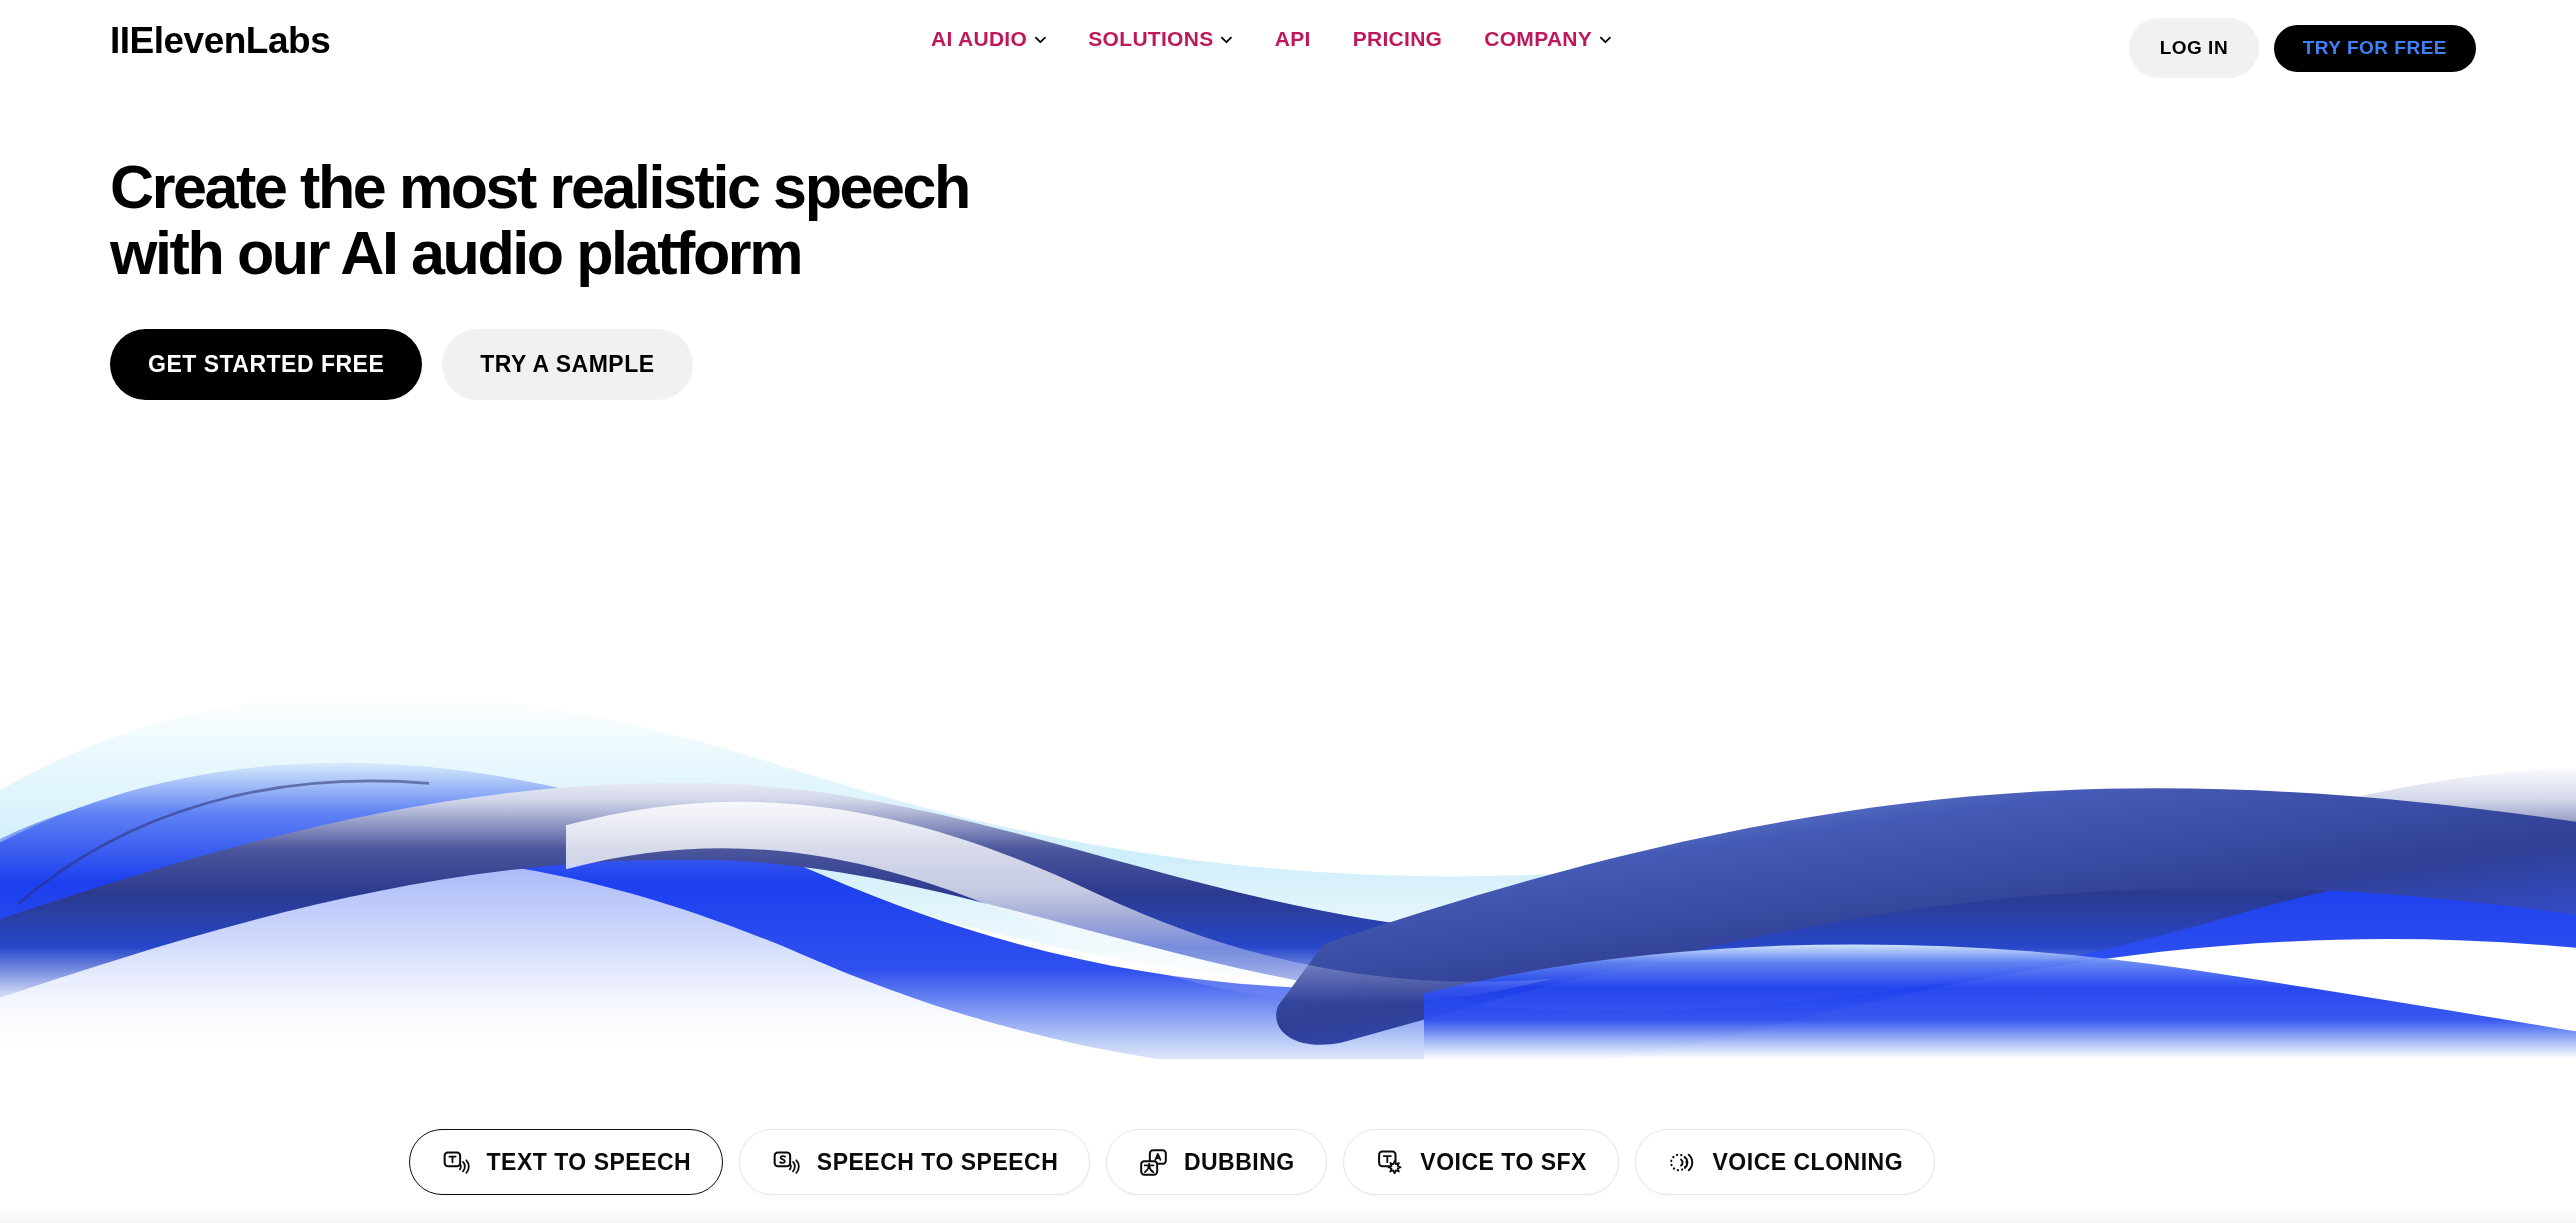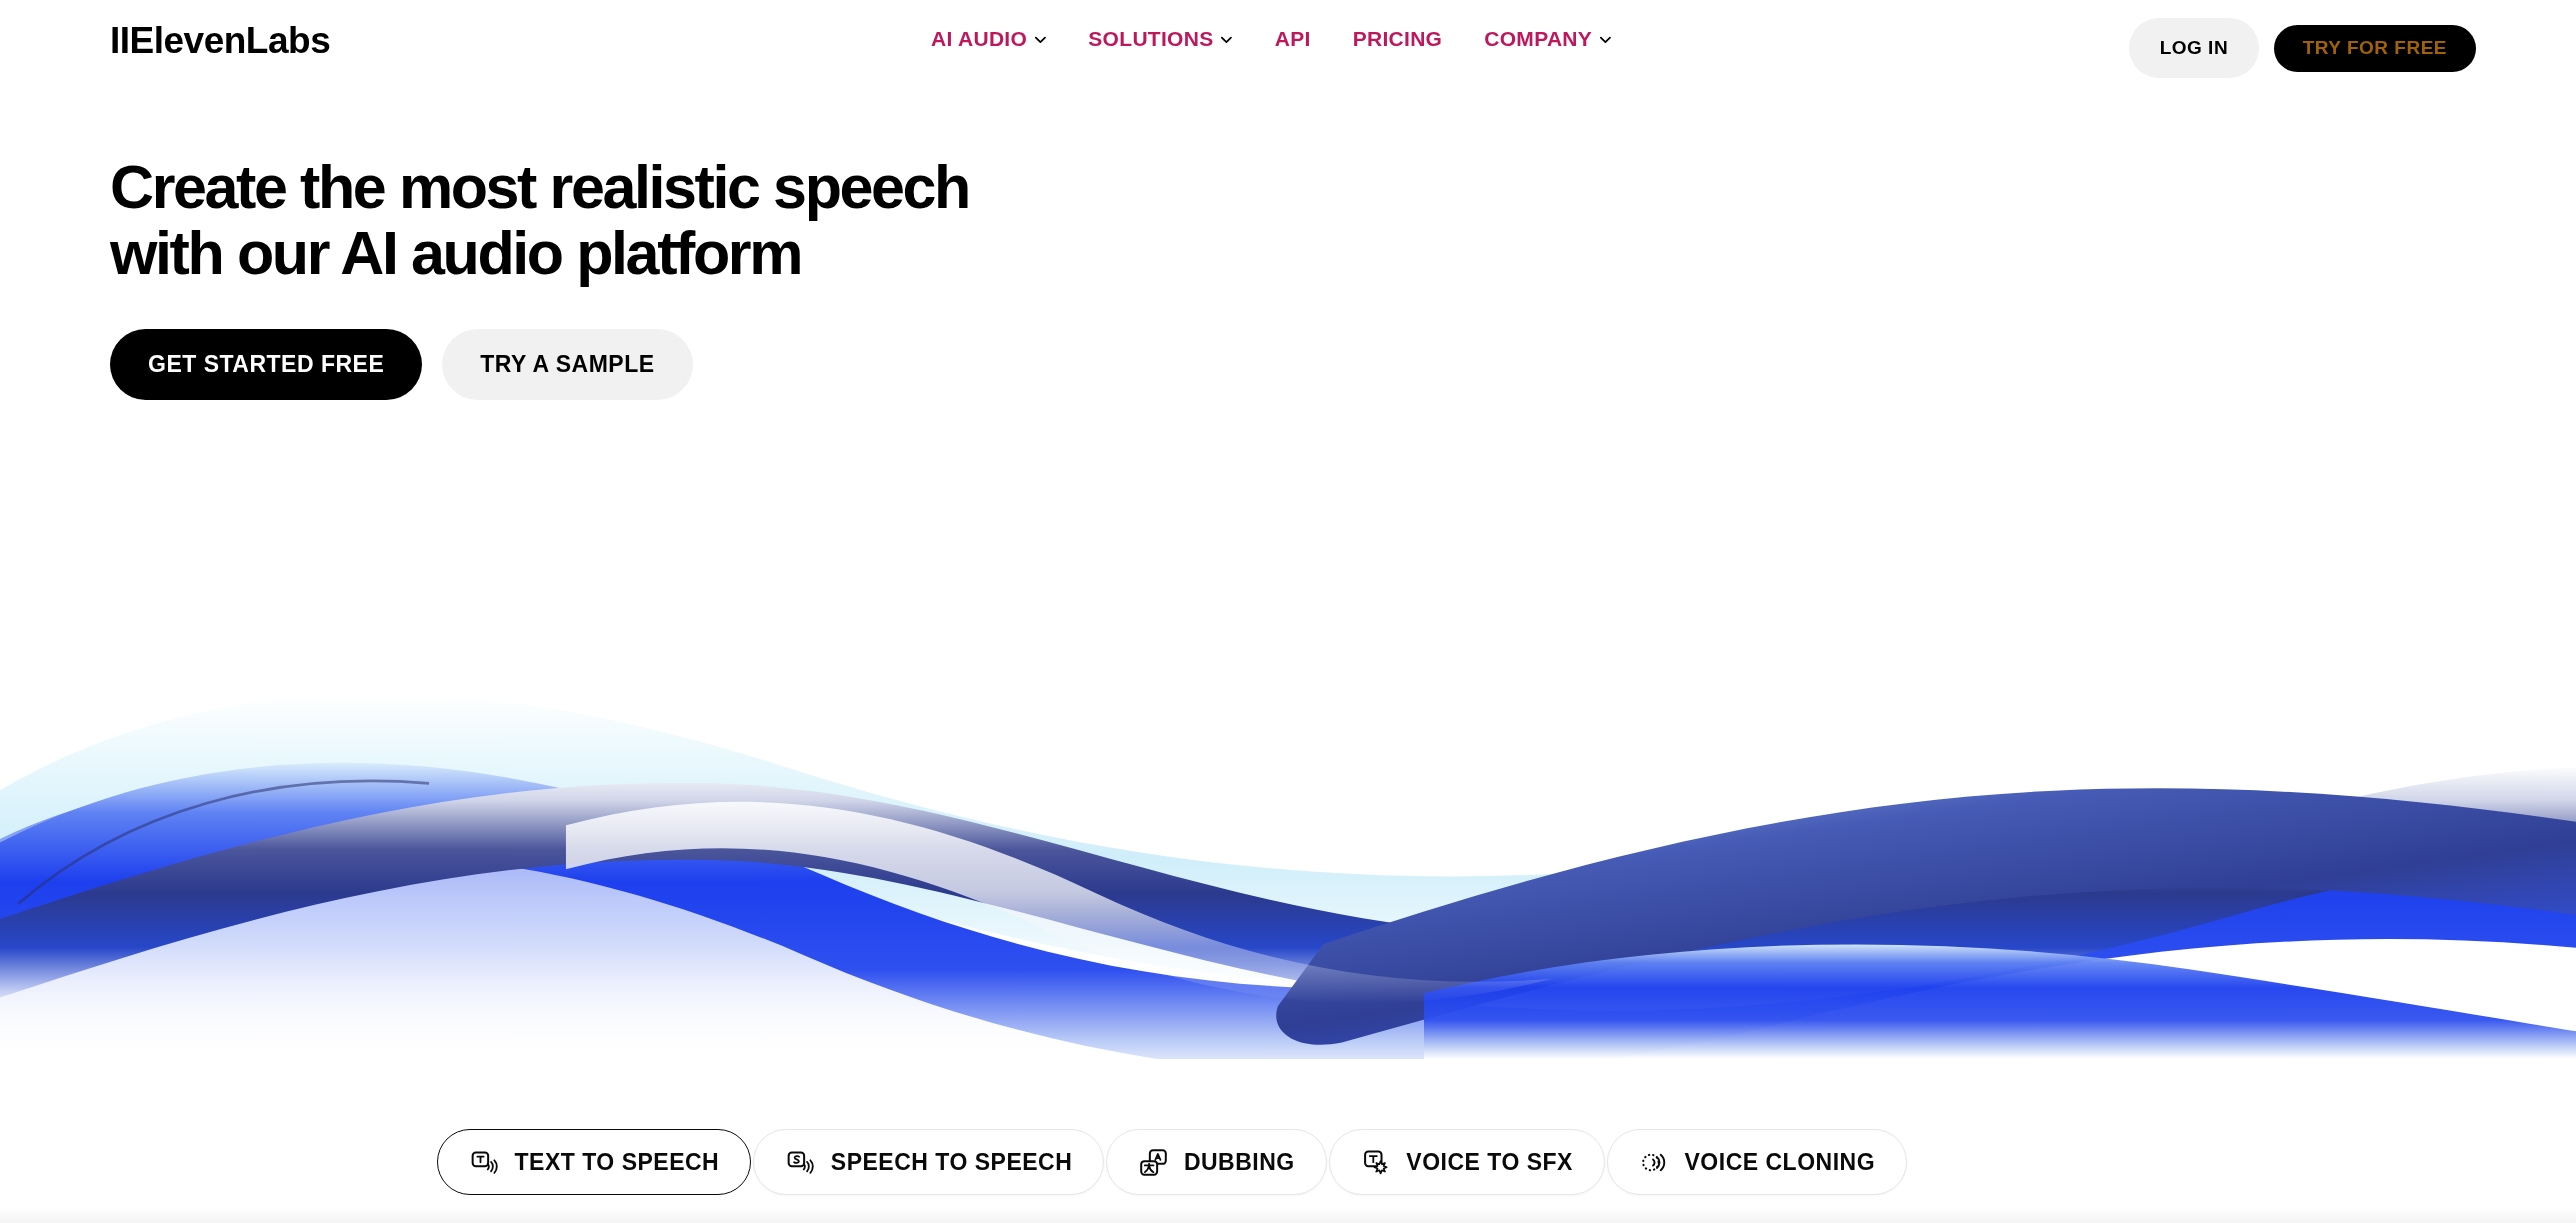--- a/index.html
+++ b/index.html
@@ -88,21 +88,21 @@
     cursor: pointer;
     white-space: nowrap;
     display: flex; align-items: center; justify-content: center;
   }
   .btn-try {
     height: 47px;
     padding: 0 29px;
     border: none;
     border-radius: 912px;
     background: #000000;
-    color: #a16207;
+    color: #3b82f6;
     font-family: "Liberation Sans", sans-serif;
     font-size: 19px;
     font-weight: 700;
     letter-spacing: 0.5px;
     cursor: pointer;
     white-space: nowrap;
     display: flex; align-items: center; justify-content: center;
   }
 
   
@@ -190,21 +190,21 @@
 
   
   .pills {
     position: absolute;
     left: 0;
     top: 1129px;
     width: 2344px;
     display: flex;
     justify-content: center;
     align-items: center;
-    gap: 2px;
+    gap: 16px;
     z-index: 50;
   }
   .pill {
     display: flex;
     align-items: center;
     gap: 14.6px;
     height: 66px;
     padding: 0 31px;
     border-radius: 912px;
     background: #ffffff;

